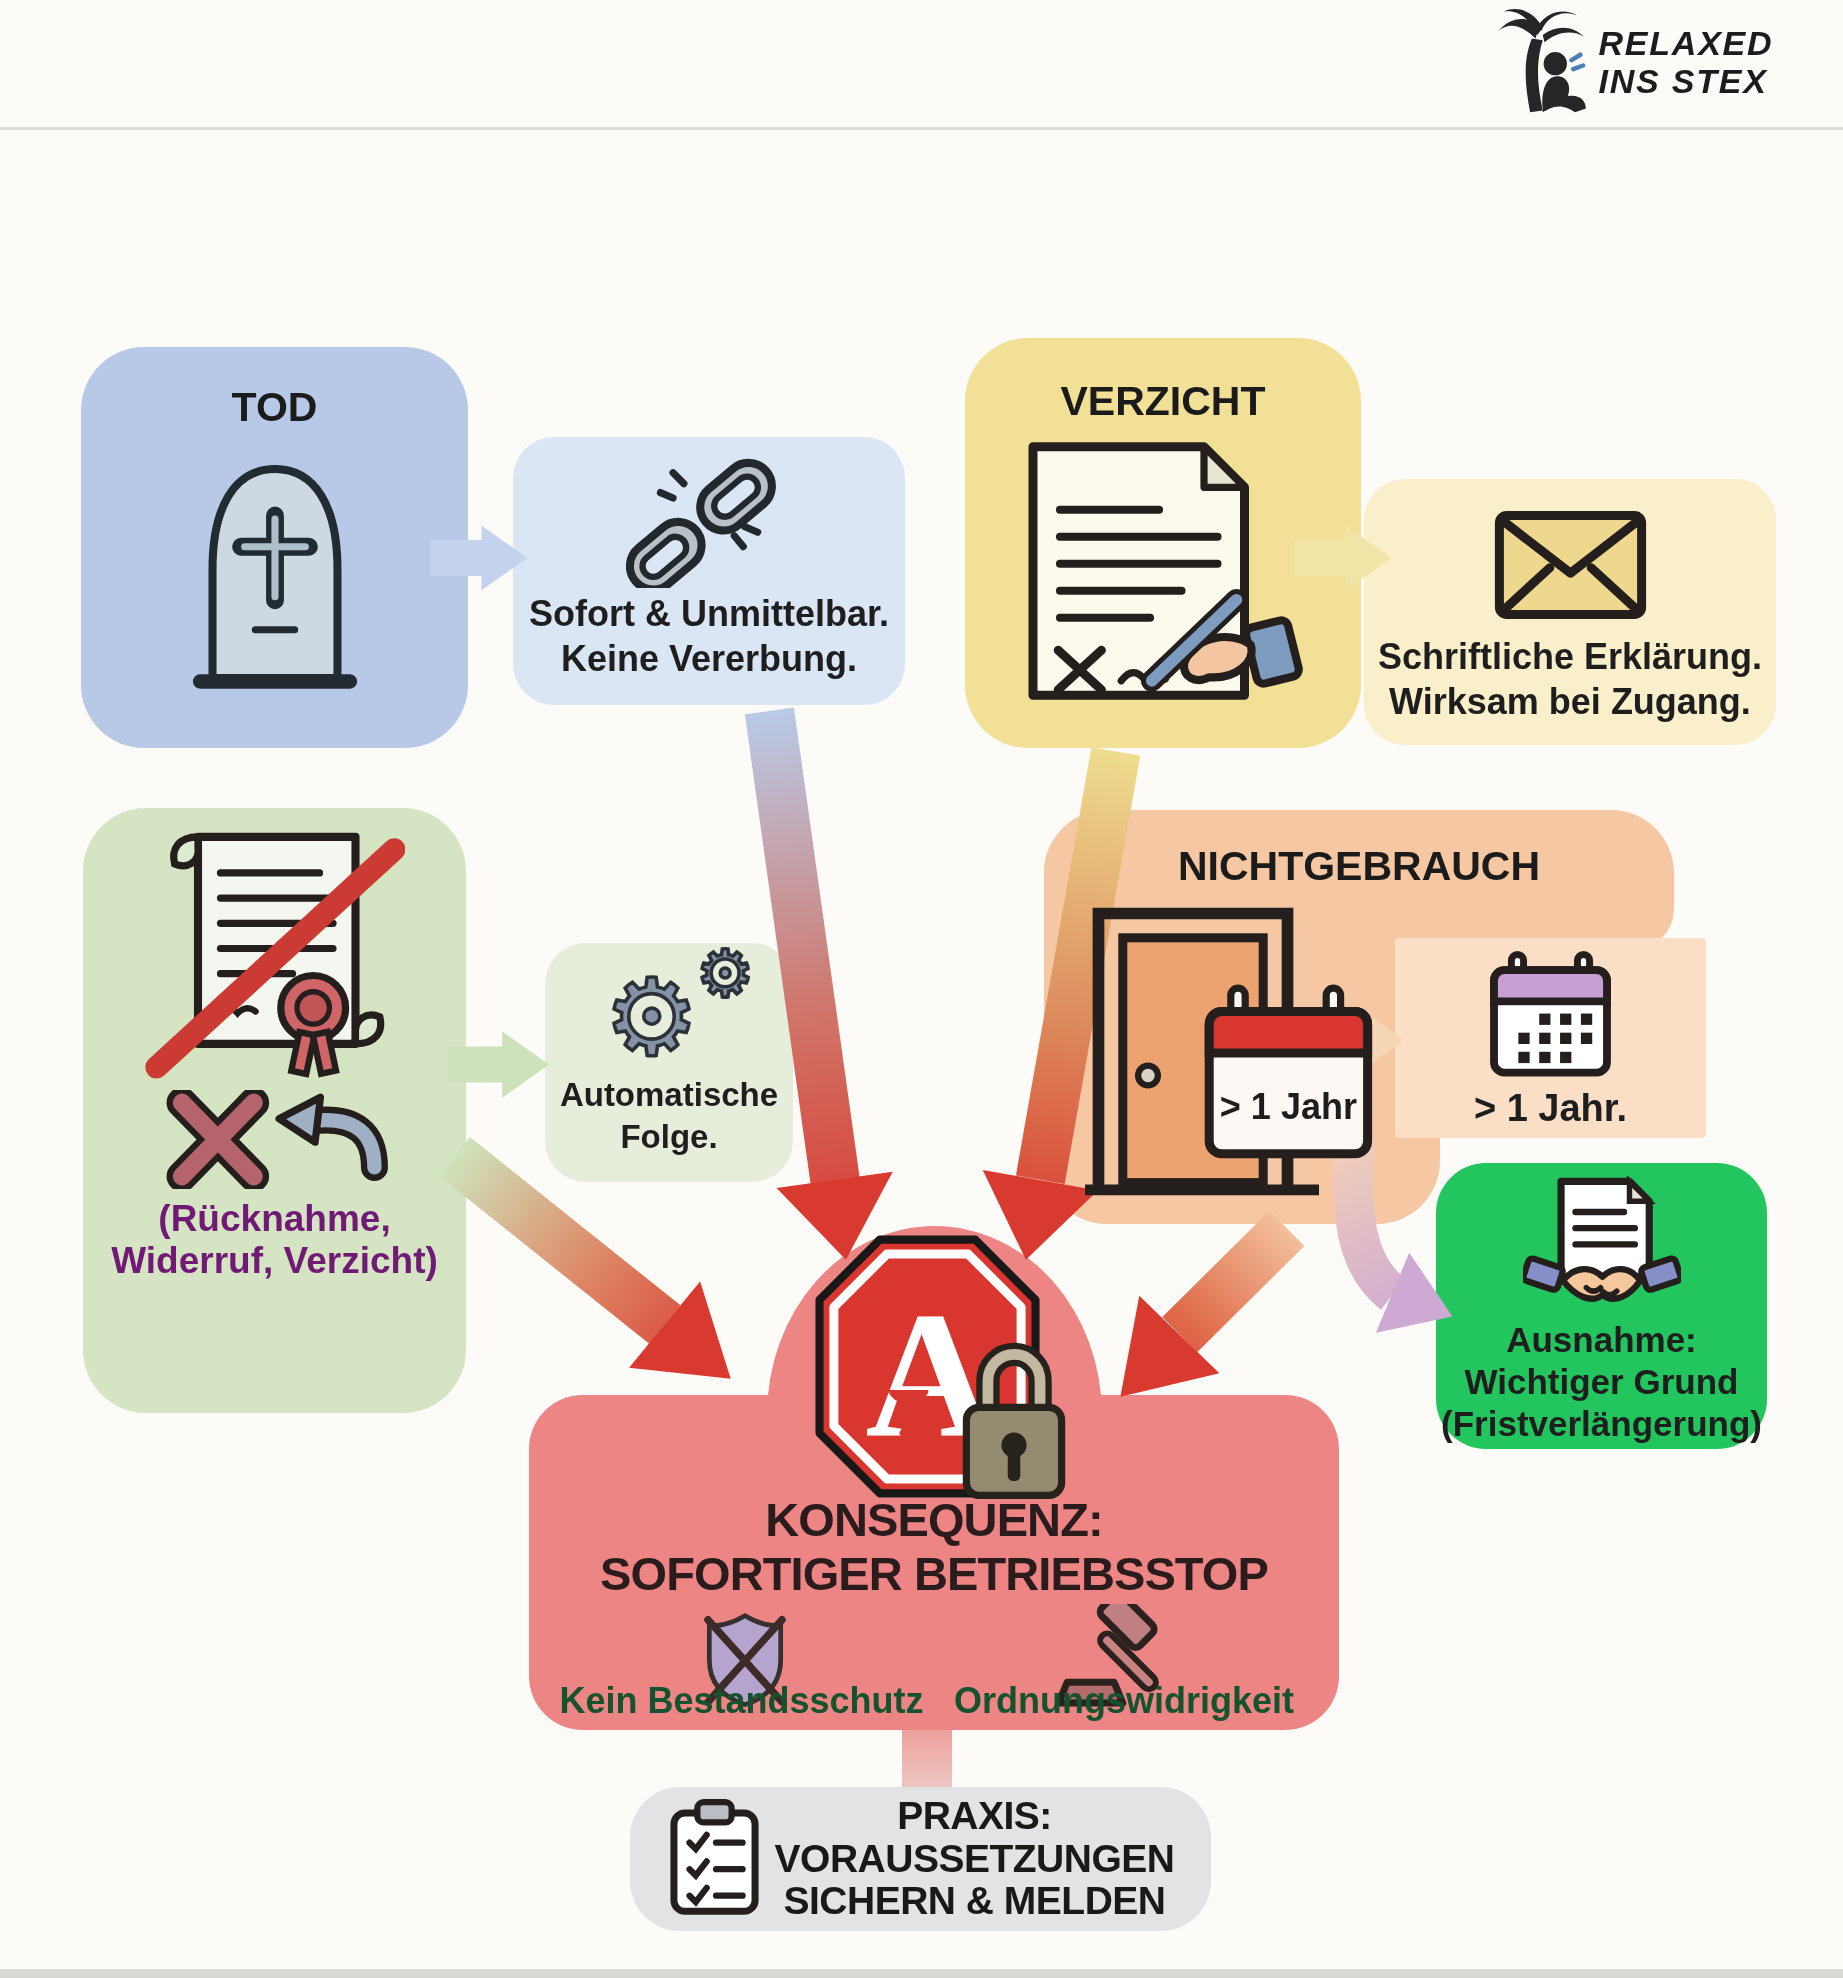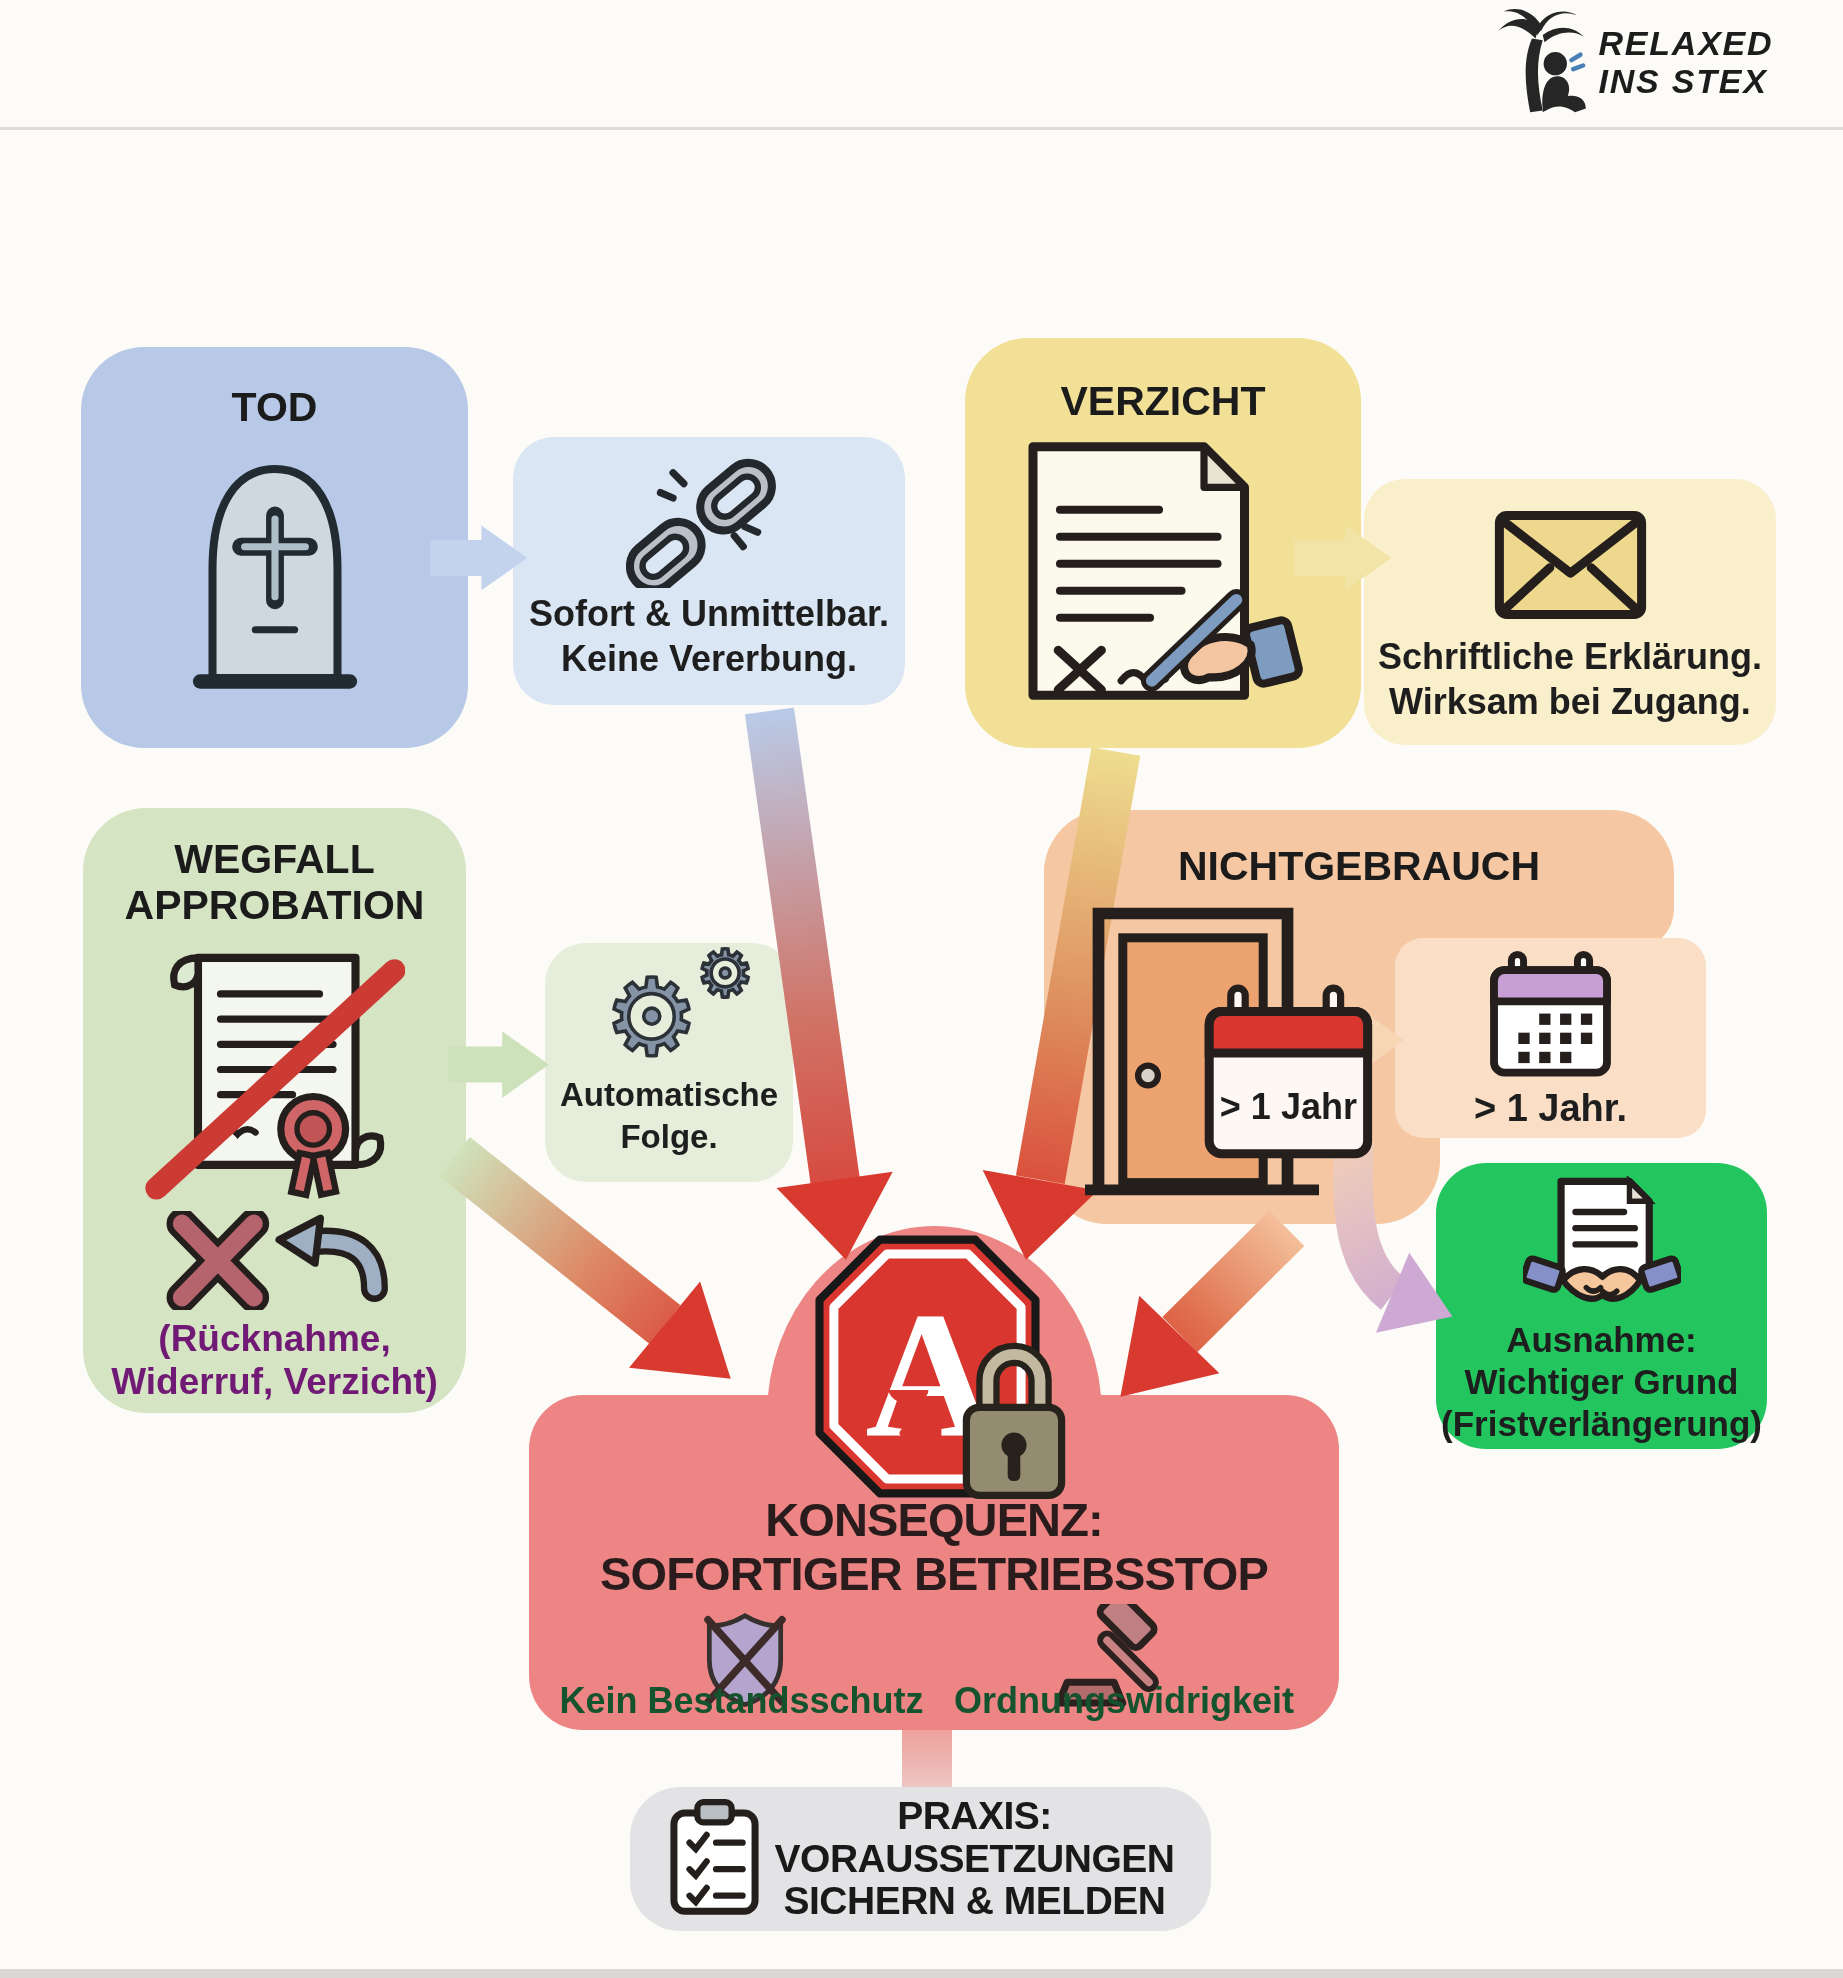--- a/index.html
+++ b/index.html
@@ -8,21 +8,21 @@
   
   .page-title{position:absolute;left:38px;top:23.4px;font-size:56px;font-weight:800;letter-spacing:-0.9px;color:#1e1e1e;}
   .divider{position:absolute;left:0;top:127px;width:1843px;height:2.7px;background:#dddcd9;}
   .logo{position:absolute;left:1496px;top:7.2px;width:270px;height:110px;display:flex;align-items:center;}
   .brand-text{display:flex;flex-direction:column;margin-left:5.4px;font-style:italic;}
   .brand-text span{font-size:34px;font-weight:900;letter-spacing:1.8px;line-height:1.12;color:#1c1c1c;}
   .bottom-strip{position:absolute;left:0;top:1969px;width:1843px;height:9px;background:#dad8d5;}
 
   
   .box{position:absolute;box-sizing:border-box;}
-  .r70{border-radius:63px;} .r55{border-radius:50px;} .r45{border-radius:41px;} .r40{border-radius:28px;}
+  .r70{border-radius:63px;} .r55{border-radius:50px;} .r45{border-radius:41px;} .r40{border-radius:4px;}
   .col{display:flex;flex-direction:column;align-items:center;}
   .box-title{font-size:41px;font-weight:800;letter-spacing:0px;text-align:center;line-height:1.12;color:#1b1b1b;}
   .note{font-size:36px;font-weight:600;text-align:center;line-height:1.25;color:#1e1e1e;}
   .z1{z-index:1}.z2{z-index:2}.z3{z-index:3}.z4{z-index:4}
 
   #box-tod{left:81px;top:347px;width:387px;height:401px;background:#b7c9e7;}
   #sub-tod{left:513px;top:437px;width:392px;height:268px;background:#dbe6f4;}
   #box-verzicht{left:965px;top:338px;width:396px;height:410px;background:#f1e096;}
   #sub-verzicht{left:1364px;top:439px;width:412px;height:266px;background:#f9efca;margin-top:40px;}
   #box-wegfall{left:83px;top:808px;width:383px;height:605px;background:#d5e4c3;}
@@ -222,24 +222,20 @@
         <path d="M12,110 L62,64 M158,110 L108,64" fill="none" stroke="#241f1c" stroke-width="10" stroke-linecap="round"></path>
       </svg>
     </span>
     <div class="note" style="margin-top:10.8px;">
       <div>Schriftliche Erklärung.</div>
       <div>Wirksam bei Zugang.</div>
     </div>
   </div>
 
   <div class="box r70 col z2" id="box-wegfall">
-    <div class="box-title" style="margin-top:29px;">
-      <div>WEGFALL</div>
-      <div>APPROBATION</div>
-    </div>
     <span style="margin-top:9px;">
       <svg width="261" height="263" viewBox="0 0 290 292">
         <path d="M60,22 H235 V252 H60 Z" fill="#f3f7ef" stroke="#241f1c" stroke-width="9" stroke-linejoin="round"></path>
         <path d="M60,22 C38,22 30,36 34,52 C48,58 62,50 60,34 Z" fill="#dcead2" stroke="#241f1c" stroke-width="8"></path>
         <path d="M235,252 C258,252 266,238 262,222 C248,216 234,224 235,240 Z" fill="#dcead2" stroke="#241f1c" stroke-width="8"></path>
         <g stroke="#241f1c" stroke-width="8" stroke-linecap="round">
           <line x1="85" y1="62" x2="195" y2="62"></line>
             <line x1="85" y1="90" x2="210" y2="90"></line>
           <line x1="85" y1="118" x2="210" y2="118"></line>
             <line x1="85" y1="146" x2="210" y2="146"></line>

